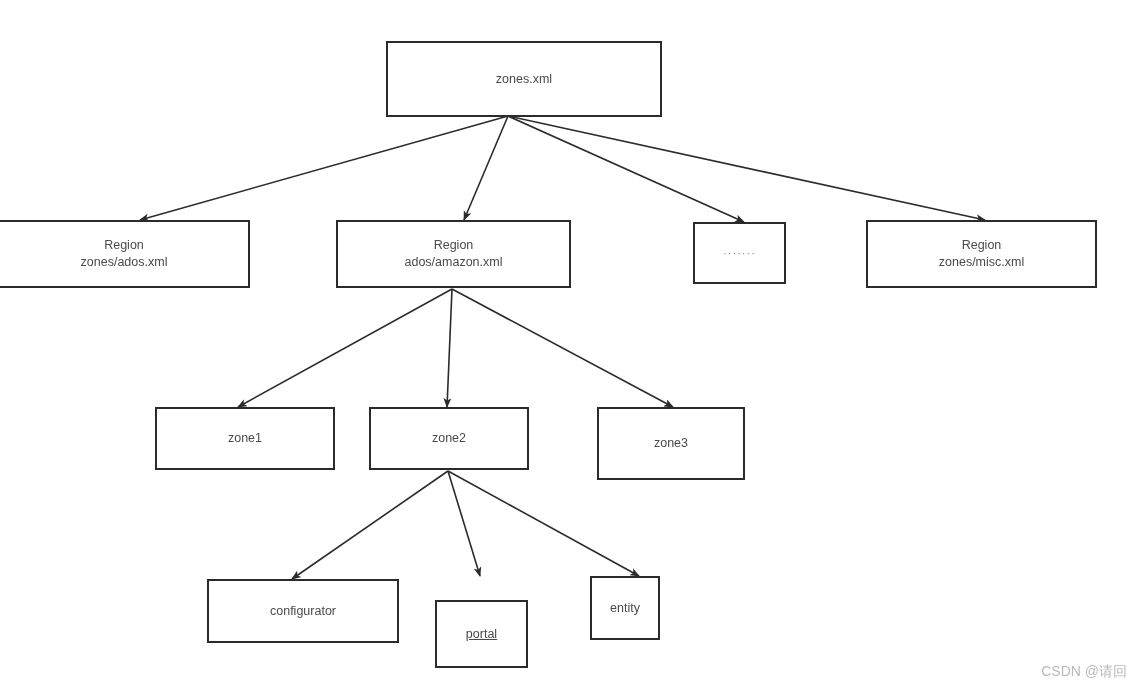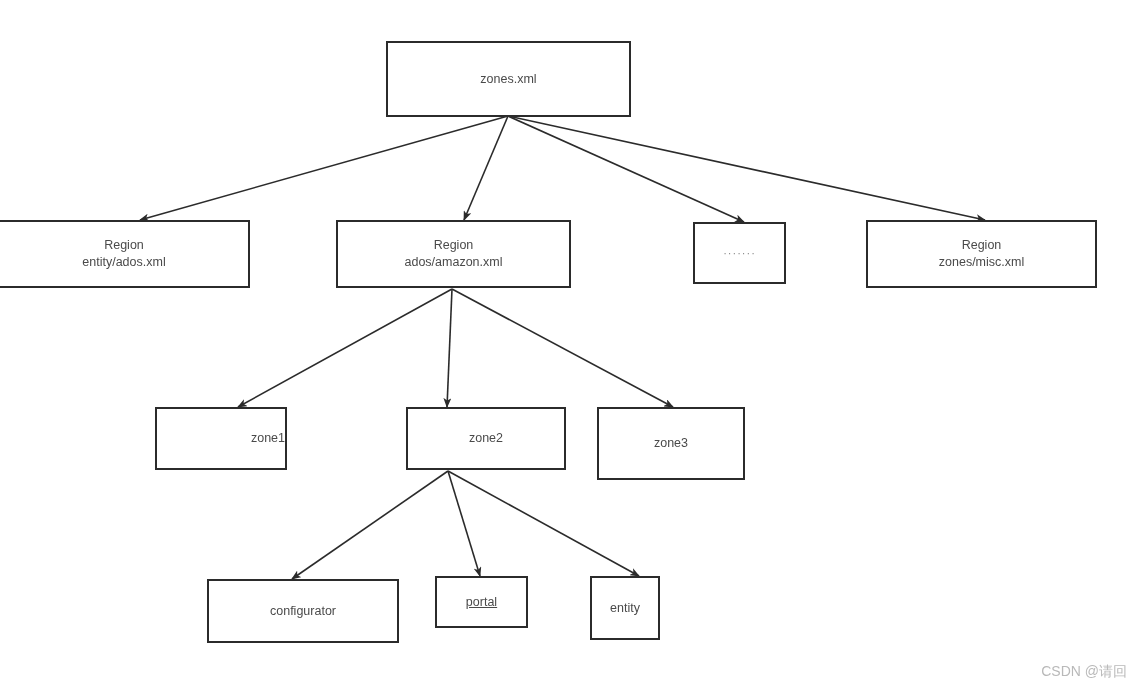--- a/index.html
+++ b/index.html
@@ -76,51 +76,51 @@
         <line x1="452" y1="289" x2="238" y2="407" stroke="#2b2b2b" stroke-width="1.6" marker-end="url(#arrowhead)"></line>
         <line x1="452" y1="289" x2="447" y2="407" stroke="#2b2b2b" stroke-width="1.6" marker-end="url(#arrowhead)"></line>
         <line x1="452" y1="289" x2="673" y2="407" stroke="#2b2b2b" stroke-width="1.6" marker-end="url(#arrowhead)"></line>
         <line x1="448" y1="471" x2="292" y2="579" stroke="#2b2b2b" stroke-width="1.6" marker-end="url(#arrowhead)"></line>
         <line x1="448" y1="471" x2="480" y2="576" stroke="#2b2b2b" stroke-width="1.6" marker-end="url(#arrowhead)"></line>
         <line x1="448" y1="471" x2="639" y2="576" stroke="#2b2b2b" stroke-width="1.6" marker-end="url(#arrowhead)"></line>
       </g>
   </svg>
 
   <div id="node-layer">
-      <div class="node" style="left: 386px; top: 41px; width: 245px; height: 76px;">
+      <div class="node" style="left: 386px; top: 41px; width: 276px; height: 76px;">
         <span>zones.xml</span>
       </div>
       <div class="node" style="left: -2px; top: 220px; width: 252px; height: 68px;">
         <span>Region</span>
-        <span class="line2">entity/ados.xml</span>
+        <span class="line2">zones/ados.xml</span>
       </div>
       <div class="node" style="left: 336px; top: 220px; width: 235px; height: 68px;">
         <span>Region</span>
         <span class="line2">ados/amazon.xml</span>
       </div>
       <div class="node dots" style="left: 693px; top: 222px; width: 93px; height: 62px;">
         <span>·······</span>
       </div>
       <div class="node" style="left: 866px; top: 220px; width: 231px; height: 68px;">
         <span>Region</span>
         <span class="line2">zones/misc.xml</span>
       </div>
-      <div class="node" style="left: 155px; top: 407px; width: 132px; height: 63px; align-items: flex-end;">
+      <div class="node" style="left: 155px; top: 407px; width: 180px; height: 63px;">
         <span>zone1</span>
       </div>
-      <div class="node" style="left: 369px; top: 407px; width: 160px; height: 63px; margin-left: 37px;">
+      <div class="node" style="left: 369px; top: 407px; width: 160px; height: 63px;">
         <span>zone2</span>
       </div>
       <div class="node" style="left: 597px; top: 407px; width: 148px; height: 73px;">
         <span>zone3</span>
       </div>
       <div class="node" style="left: 207px; top: 579px; width: 192px; height: 64px;">
         <span>configurator</span>
       </div>
-      <div class="node" style="left: 435px; top: 576px; width: 93px; height: 52px; text-decoration: underline;">
+      <div class="node" style="left: 435px; top: 600px; width: 93px; height: 68px; text-decoration: underline;">
         <span>portal</span>
       </div>
       <div class="node" style="left: 590px; top: 576px; width: 70px; height: 64px;">
         <span>entity</span>
       </div>
     </div>
 
   <div class="watermark">CSDN @请回</div>
 </div>
 

